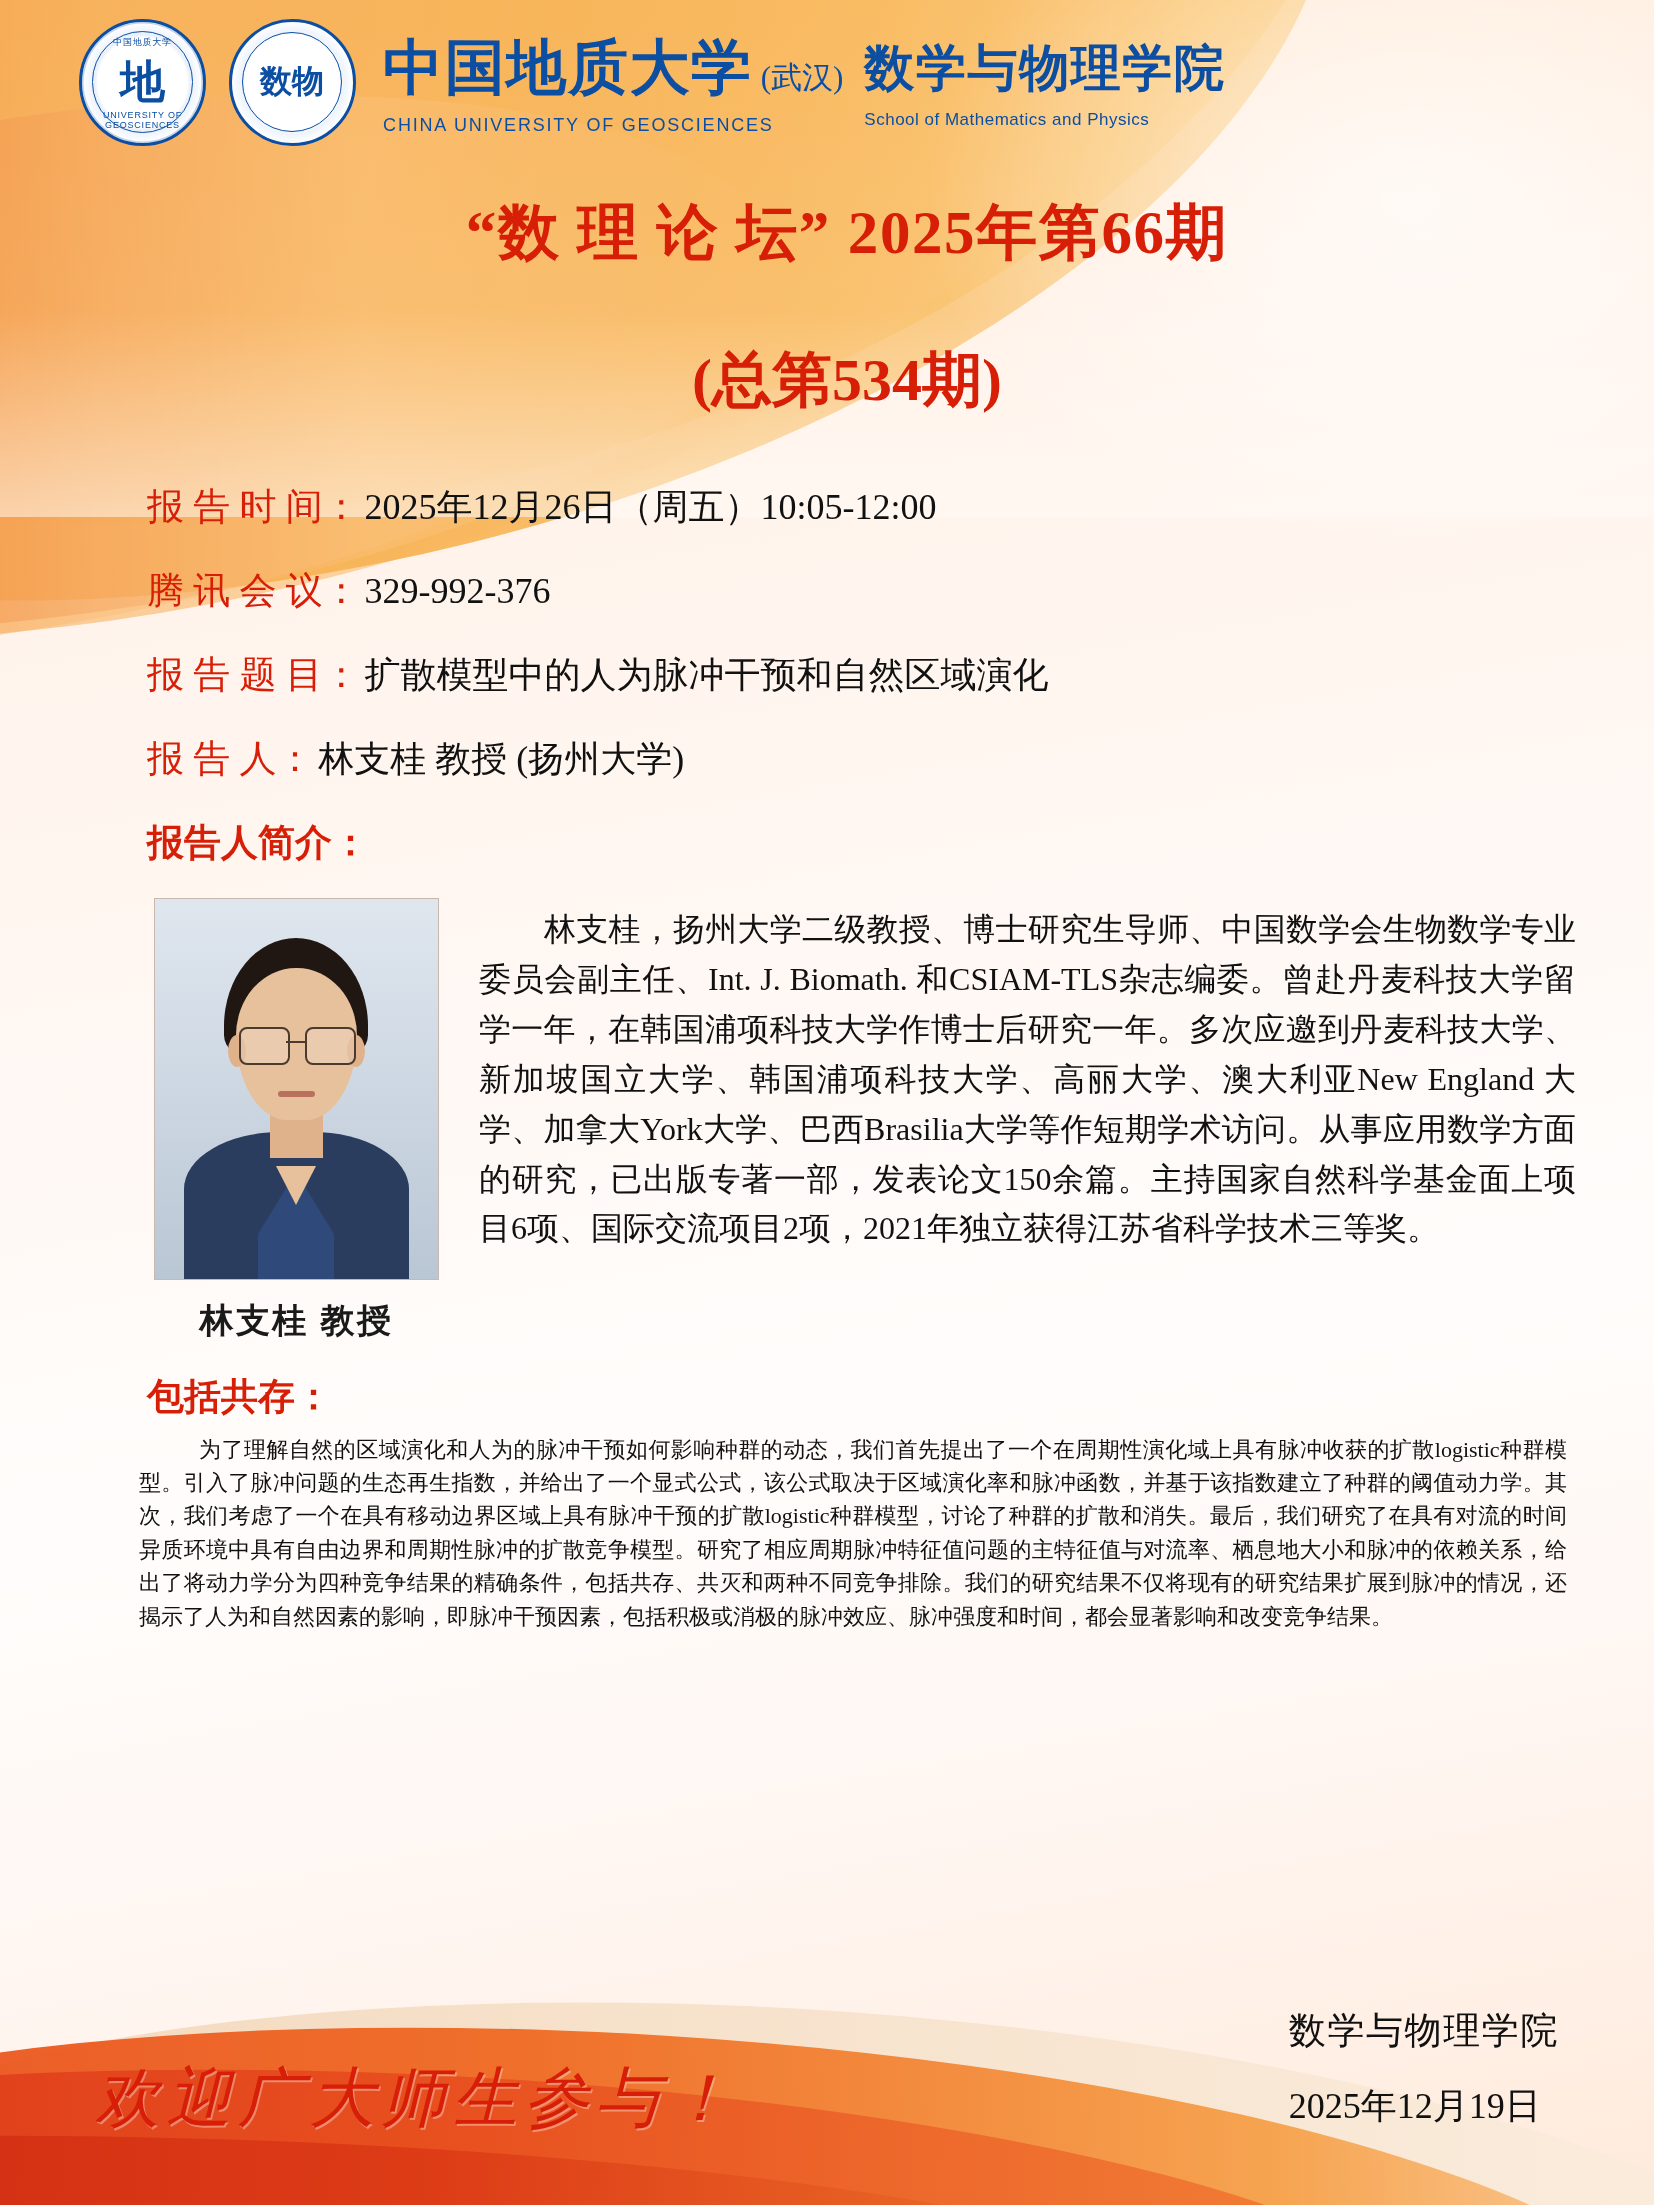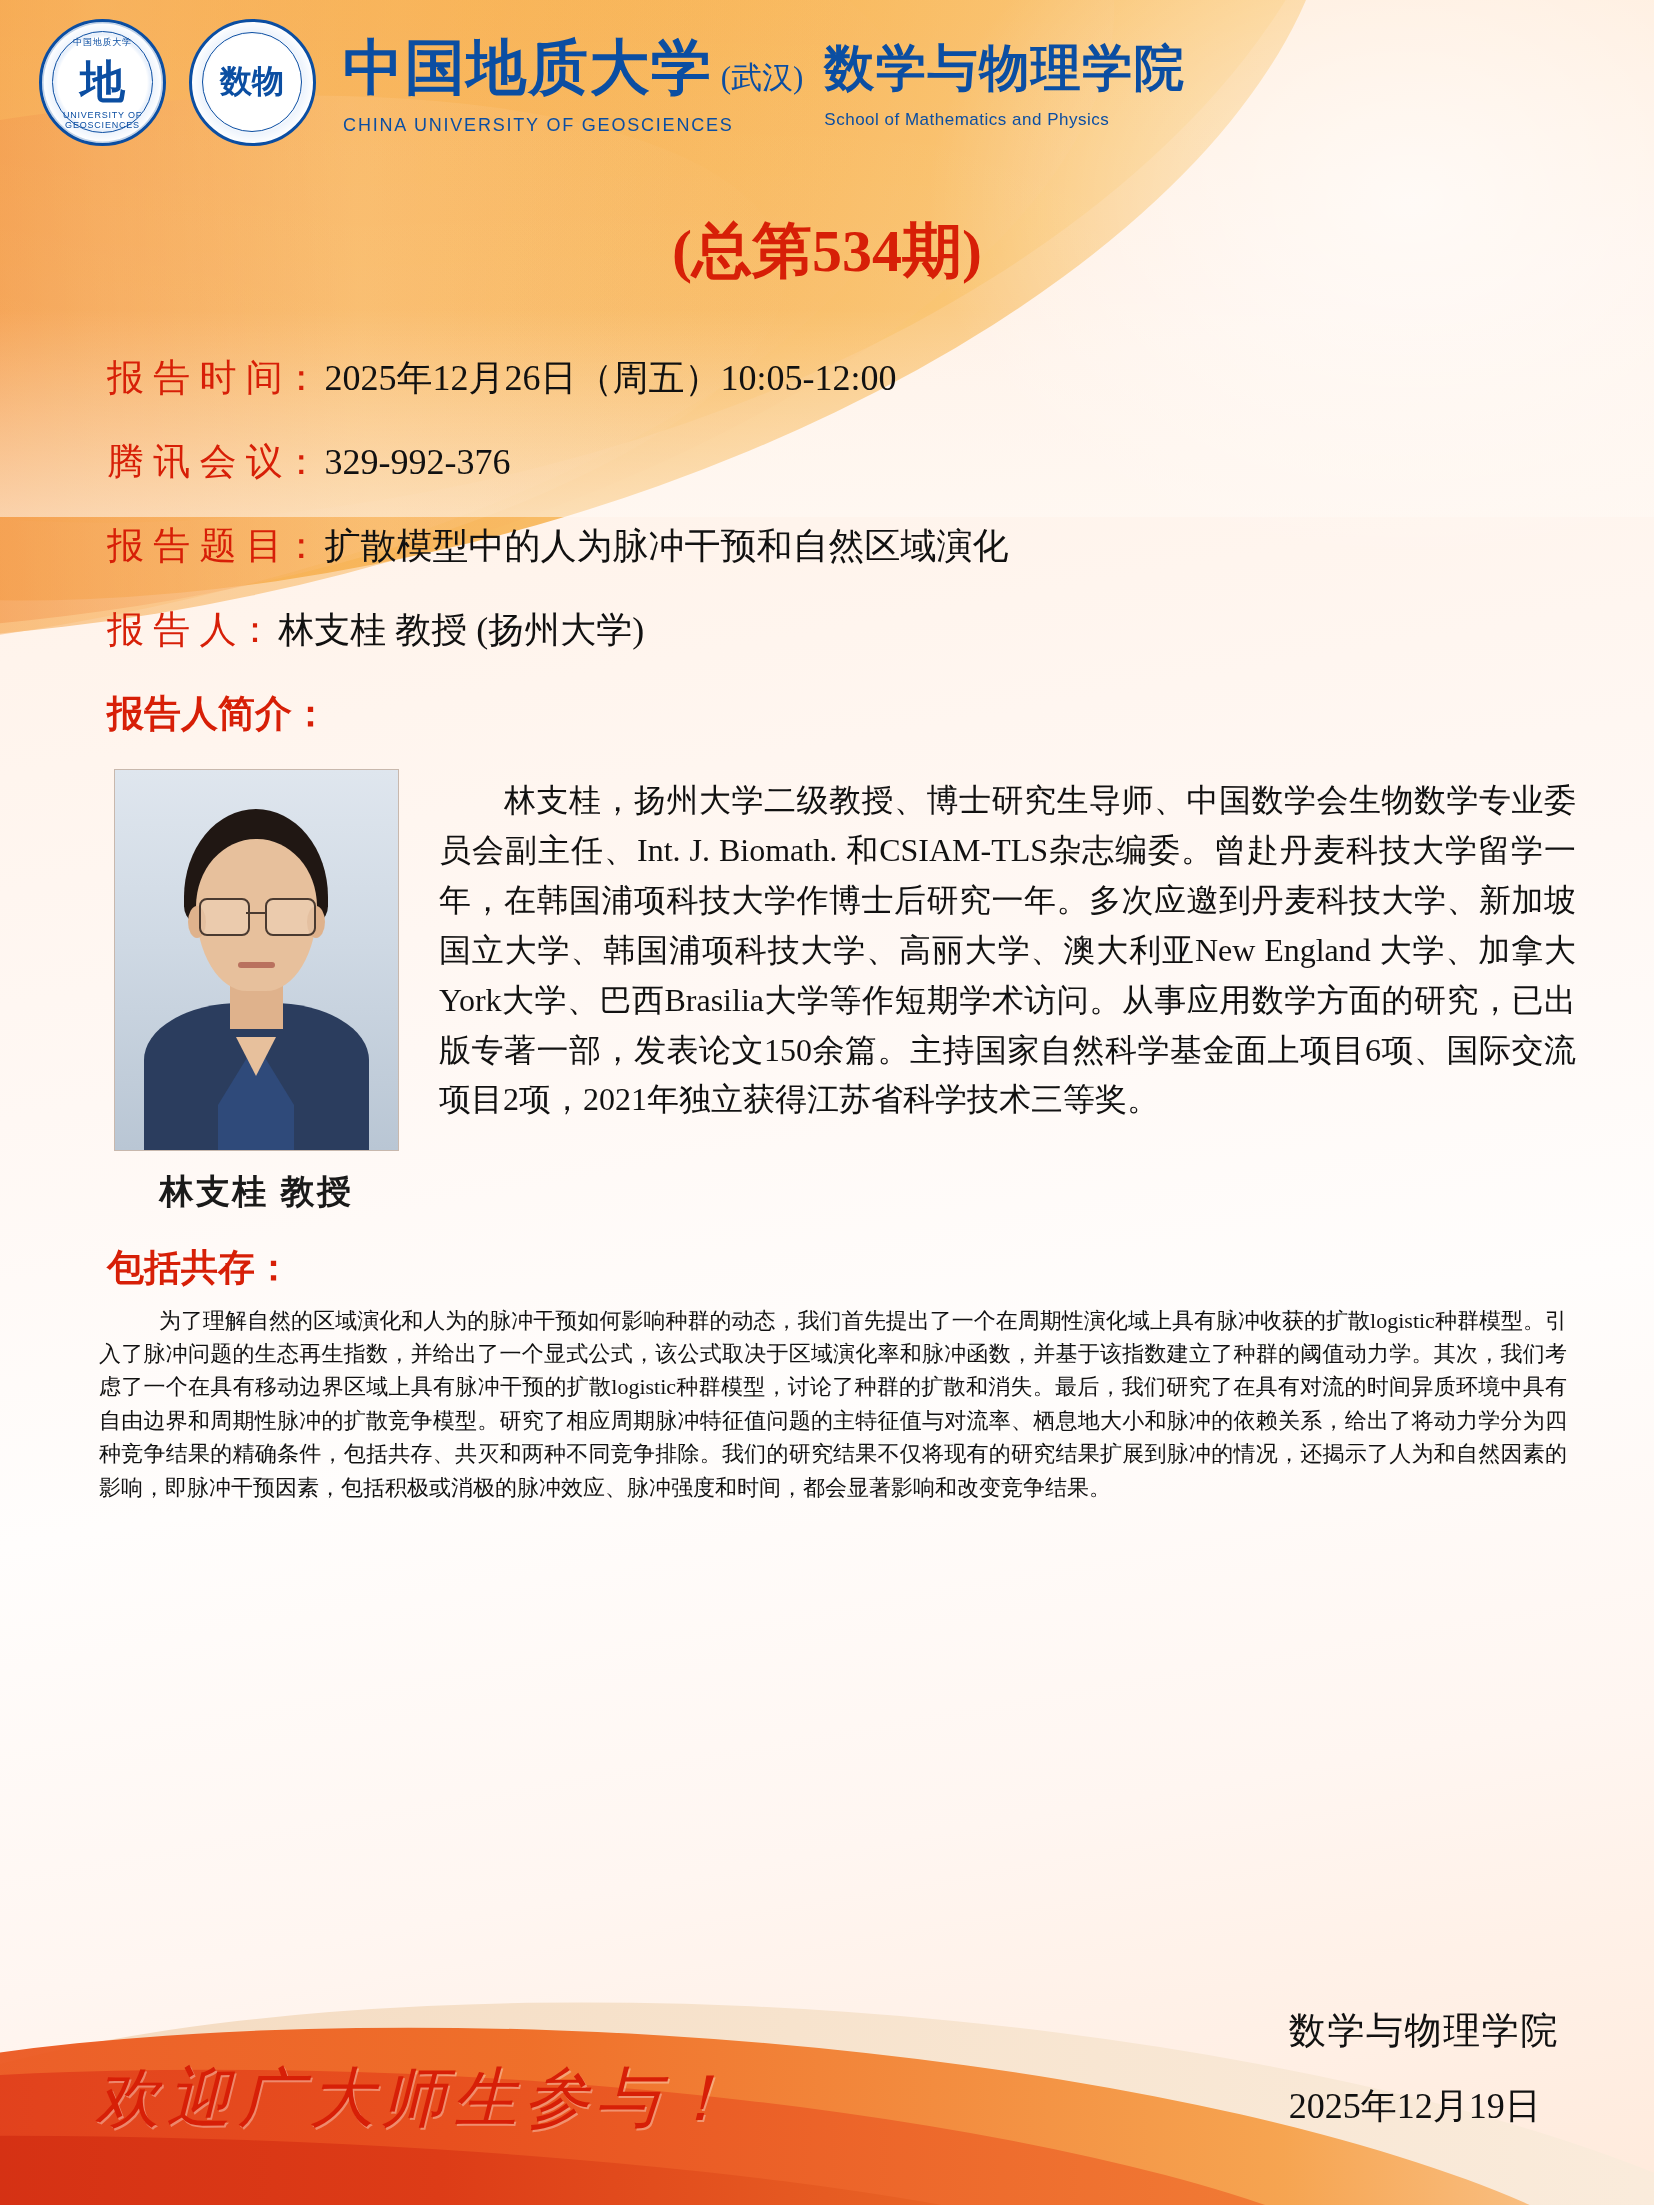--- a/index.html
+++ b/index.html
@@ -96,21 +96,21 @@
   .b4 {
     position: absolute;
     width: 1939px; height: 267px;
     left: -727px; bottom: -202px;
     border-radius: 50%;
     background: linear-gradient(90deg, #c8200f 0%, #dd3c17 60%, #ef7a2d 100%);
     transform: rotate(2deg);
   }
 
   
-  .content { position: relative; z-index: 5; }
+  .content { position: relative; z-index: 5; padding-left: 40px; }
 
   
   .header {
     display: flex;
     align-items: center;
     padding: 19.4px 0 0 39px;
     height: 145px;
     box-sizing: border-box;
   }
   .seal {
@@ -471,20 +471,21 @@
           <div class="univ-city">(武汉)</div>
         </div>
         <div class="univ-en">CHINA UNIVERSITY OF GEOSCIENCES</div>
       </div>
       <div class="school-block">
         <div class="school-cn">数学与物理学院</div>
         <div class="school-en">School of Mathematics and Physics</div>
       </div>
     </div>
 
+    <div class="title-main">“数 理 论 坛” 2025年第66期</div>
     <div class="title-sub">(总第534期)</div>
 
     <div class="info">
       <div class="info-row">
         <span class="lbl">报 告 时 间：</span>
         <span class="val">2025年12月26日（周五）10:05-12:00</span>
       </div>
       <div class="info-row">
         <span class="lbl">腾 讯 会 议：</span>
         <span class="val">329-992-376</span>

